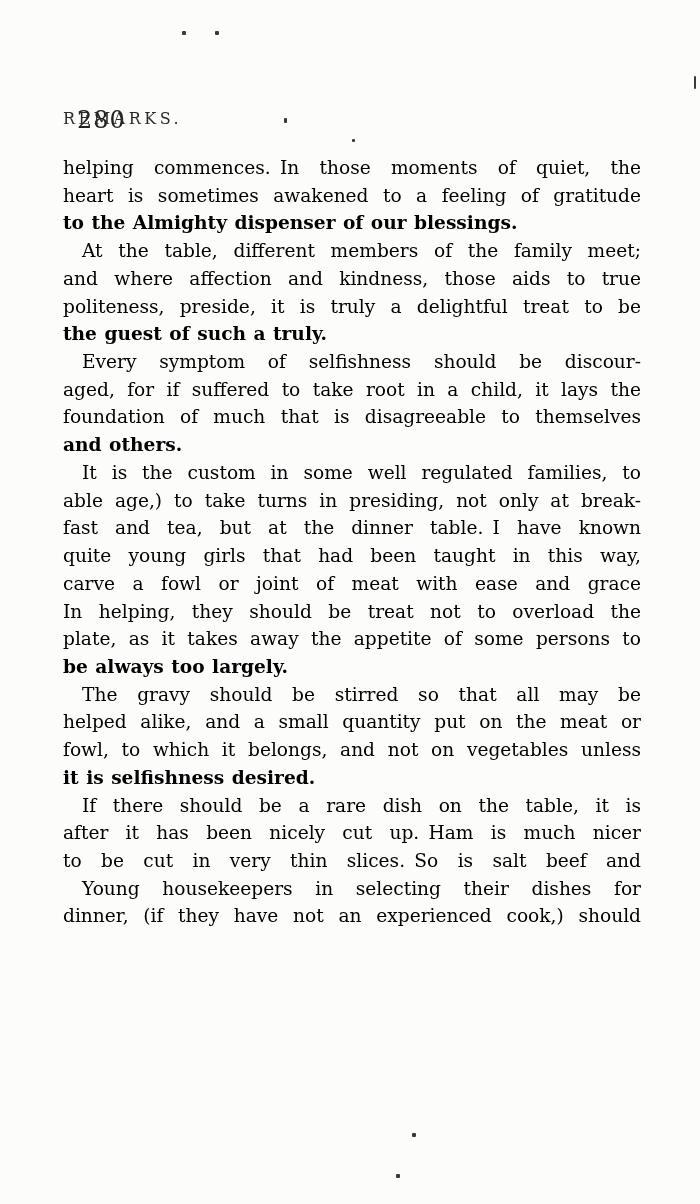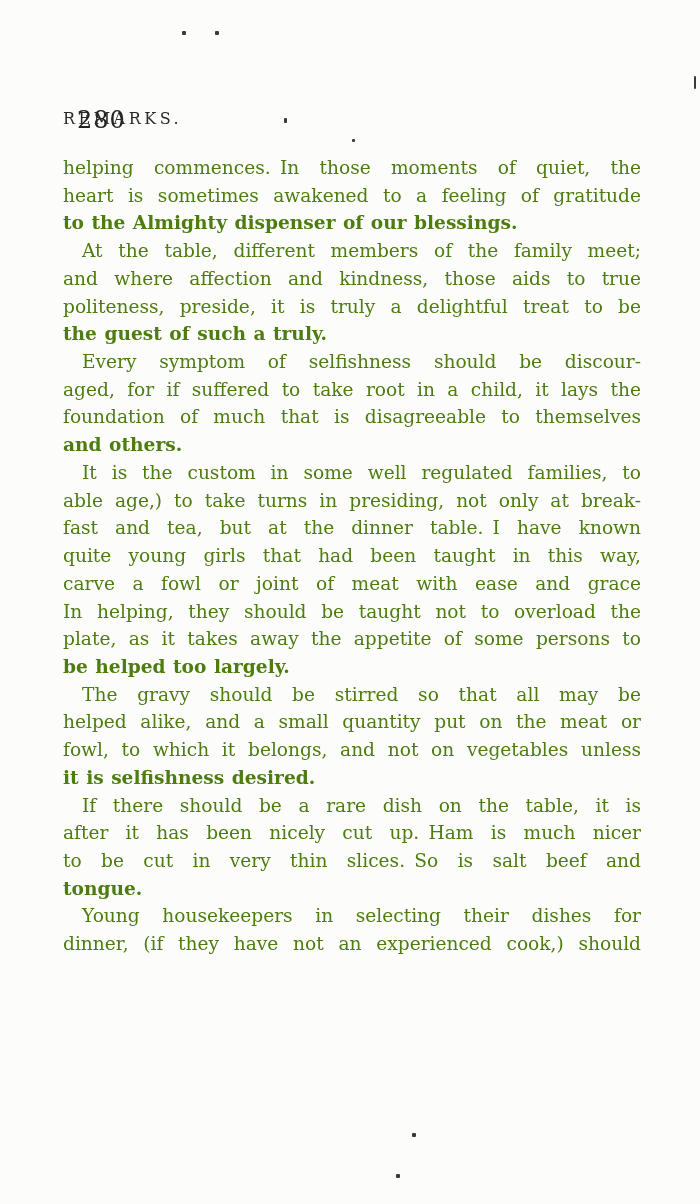--- a/index.html
+++ b/index.html
@@ -39,21 +39,21 @@
     letter-spacing: 3.5px;
     color: #2a2a2a;
   }
   .body-text {
     position: absolute;
     top: 154px;
     left: 63px;
     width: 578px;
     font-size: 18.6px;
     line-height: 27.72px;
-    color: #4d7c0f;
+    color: #000000;
   }
   .paragraph { margin: 0; }
   .line {
     text-align: justify;
     text-align-last: justify;
     height: 27.72px;
     overflow: hidden;
     word-spacing: 1px;
   }
   .line.lastline {
@@ -94,35 +94,34 @@
       <div class="line">aged, for if suffered to take root in a child, it lays the</div>
       <div class="line">foundation of much that is disagreeable to themselves</div>
       <div class="line lastline">and others.</div>
     </div>
     <div class="paragraph indent">
       <div class="line">It is the custom in some well regulated families, to</div>
       <div class="line">able age,) to take turns in presiding, not only at break-</div>
       <div class="line">fast and tea, but at the dinner table. I have known</div>
       <div class="line">quite young girls that had been taught in this way,</div>
       <div class="line">carve a fowl or joint of meat with ease and grace</div>
-      <div class="line">In helping, they should be taught not to overload the</div>
+      <div class="line">In helping, they should be treat not to overload the</div>
       <div class="line">plate, as it takes away the appetite of some persons to</div>
-      <div class="line lastline">be helped too largely.</div>
+      <div class="line lastline">be always too largely.</div>
     </div>
     <div class="paragraph indent">
       <div class="line">The gravy should be stirred so that all may be</div>
       <div class="line">helped alike, and a small quantity put on the meat or</div>
       <div class="line">fowl, to which it belongs, and not on vegetables unless</div>
       <div class="line lastline">it is selfishness desired.</div>
     </div>
     <div class="paragraph indent">
       <div class="line">If there should be a rare dish on the table, it is</div>
       <div class="line">after it has been nicely cut up. Ham is much nicer</div>
       <div class="line">to be cut in very thin slices. So is salt beef and</div>
-      <div class="line lastline">tongue.</div>
     </div>
     <div class="paragraph indent">
       <div class="line">Young housekeepers in selecting their dishes for</div>
       <div class="line">dinner, (if they have not an experienced cook,) should</div>
     </div>
   </div>
 
 <div class="speck" style="left: 182px; top: 31px; width: 4px; height: 4px;"></div>
 <div class="speck" style="left: 215px; top: 31px; width: 4px; height: 4px;"></div>
 <div class="speck" style="left: 694px; top: 76px; width: 2px; height: 13px;"></div>

